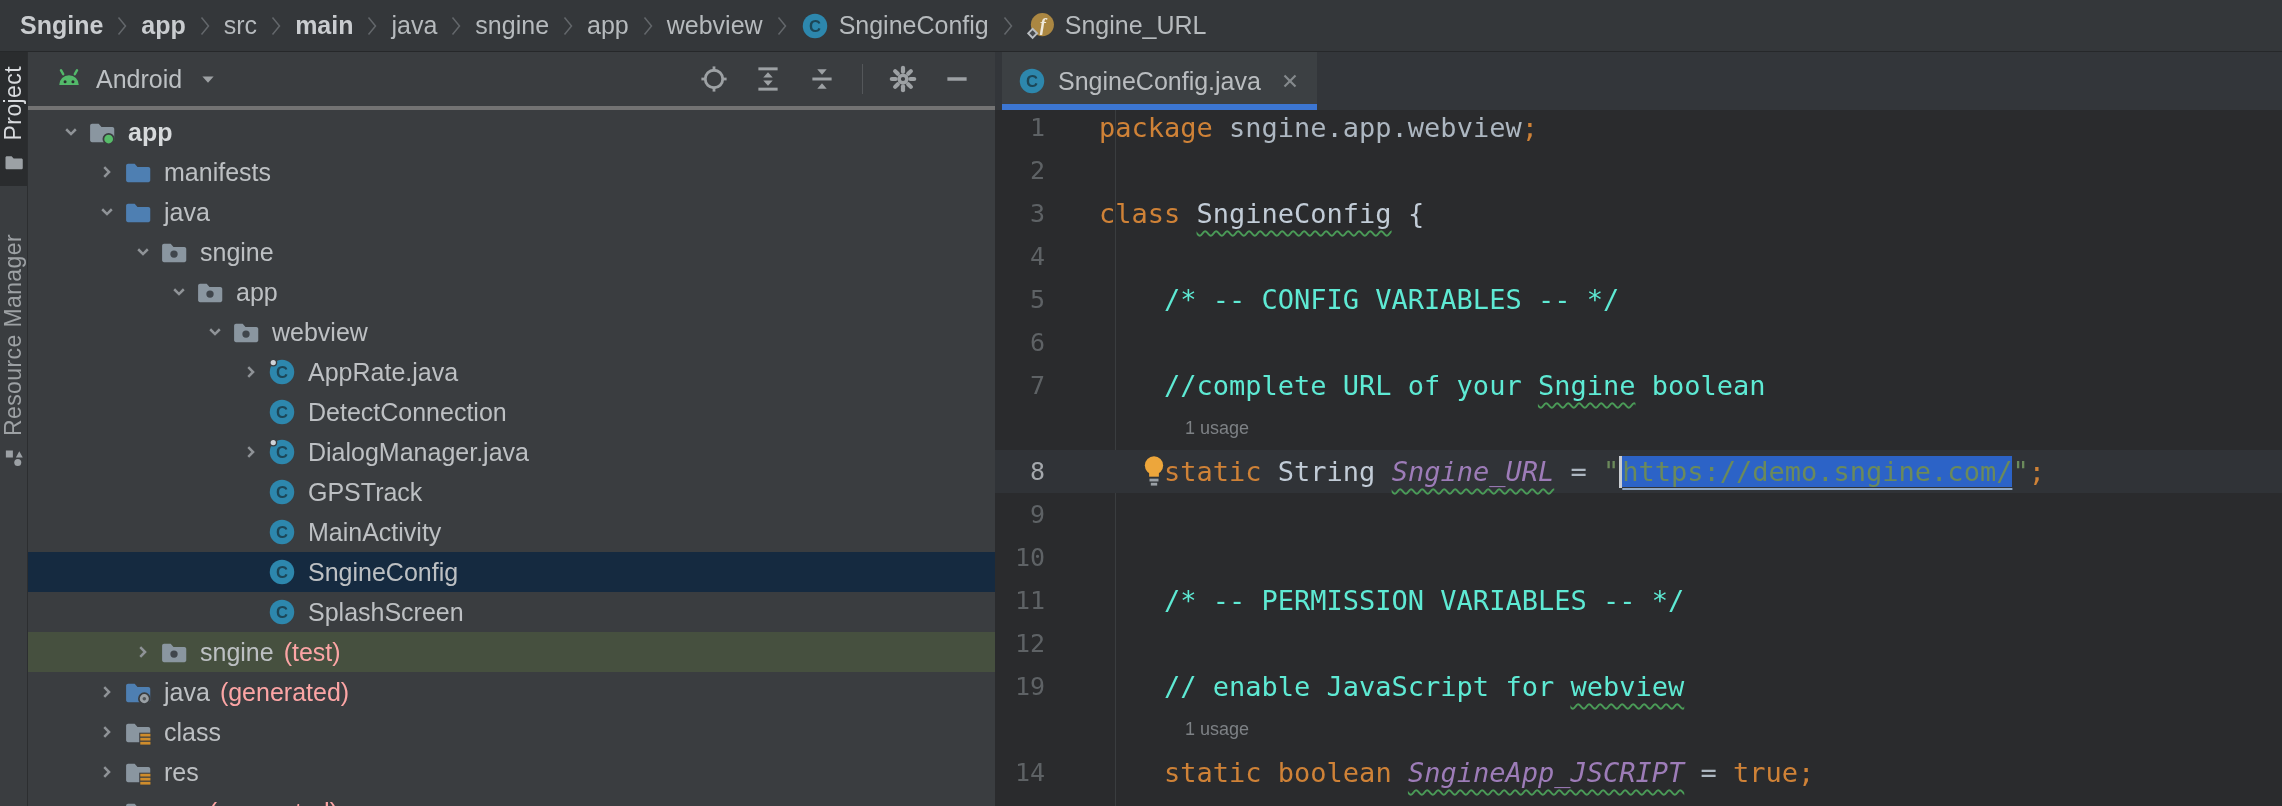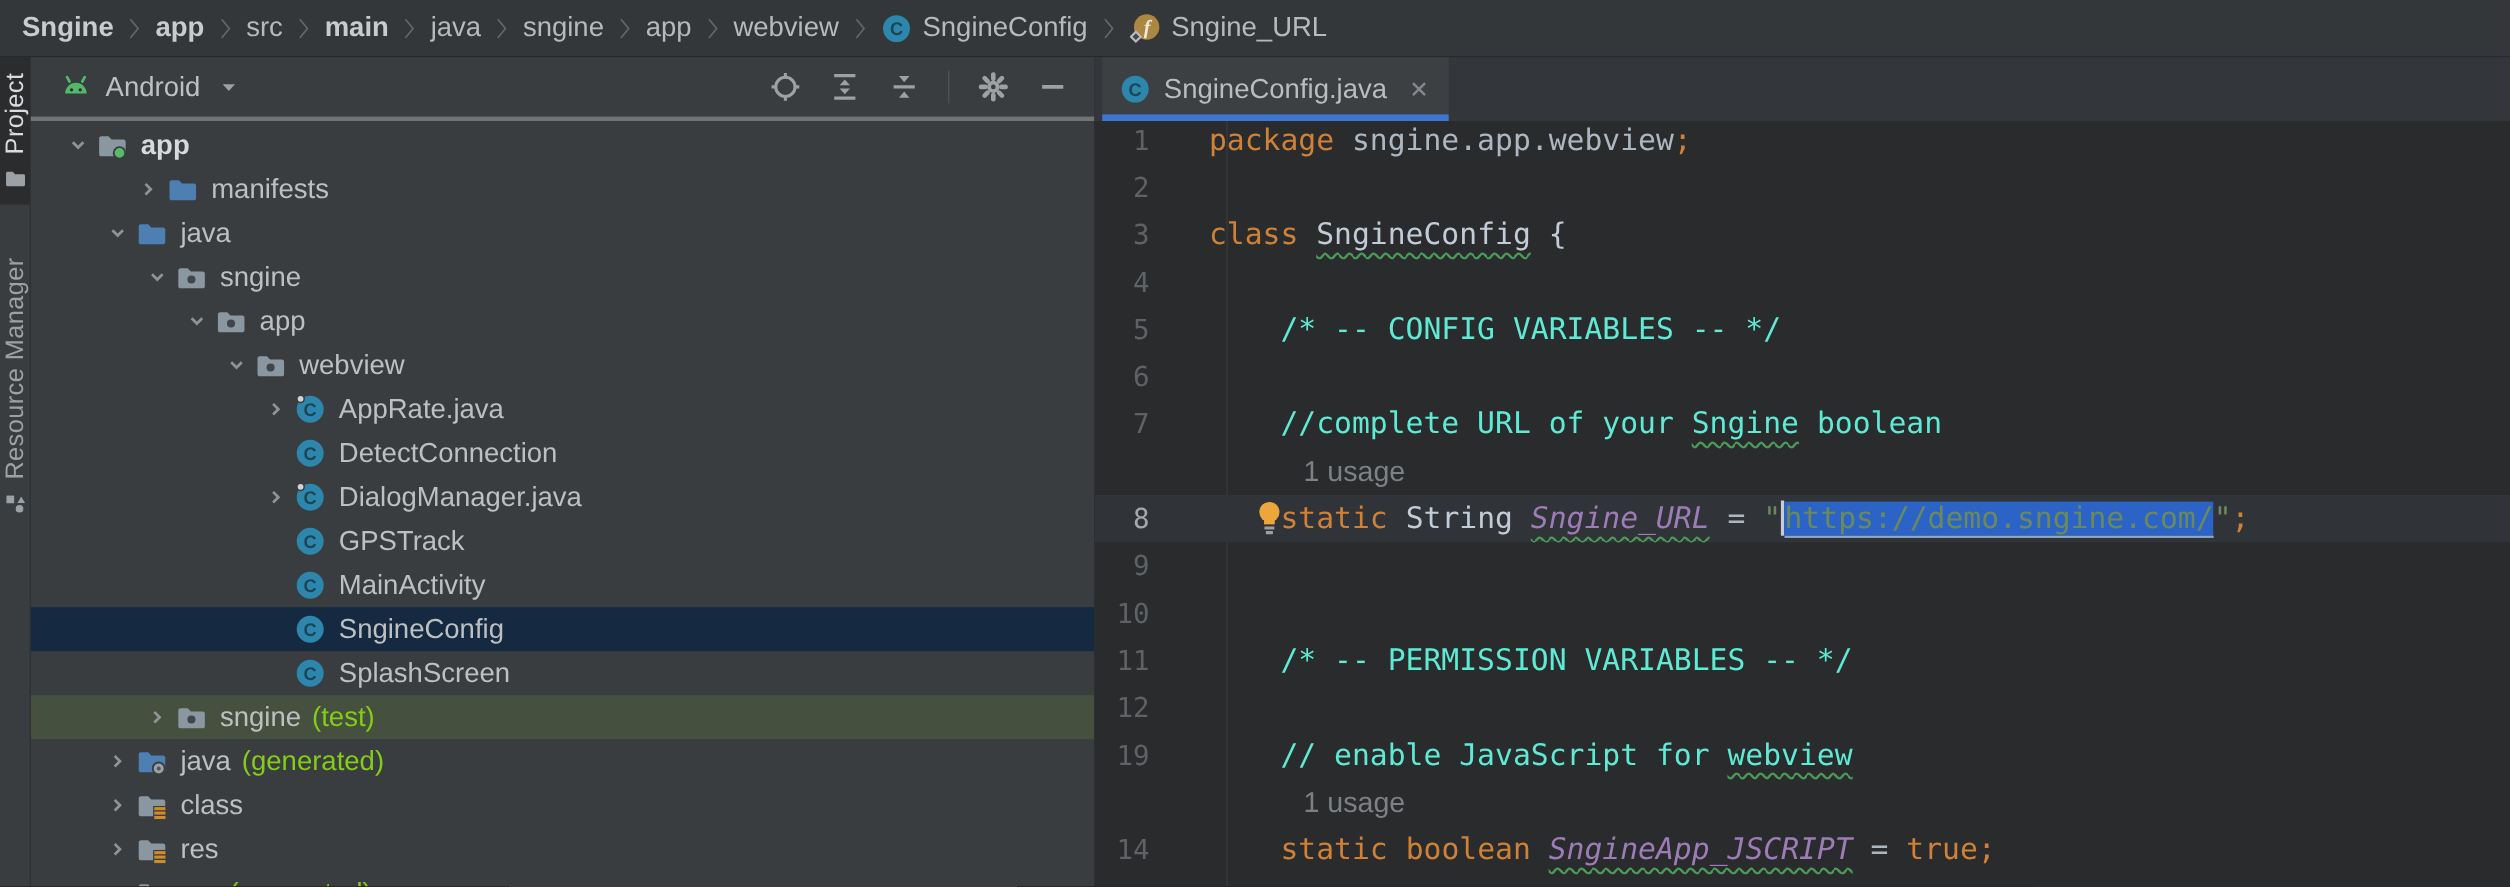--- a/index.html
+++ b/index.html
@@ -41,42 +41,42 @@
 
   .tree { flex:1; overflow:hidden; padding-top:2px; font-size:25px; color:#bdc0c3; }
   .trow { height:40px; display:flex; align-items:center; cursor:default; }
   .trow.selected { background:#152a40; }
   .trow.test { background:#46503f; }
   .chev { width:34px; display:inline-flex; justify-content:center; }
   .chev svg { width:22px; height:22px; }
   .ticon { width:28px; height:28px; margin-right:12px; flex:0 0 28px; }
   .ticon svg { width:28px; height:28px; }
   .tlabel.bold { font-weight:bold; color:#d7dadc; }
-  .tsuffix { color:#84cc16; margin-left:10px; }
+  .tsuffix { color:#fca5a5; margin-left:10px; }
 
   
   .editor { flex:1; min-width:0; display:flex; flex-direction:column; background:#2a2b2d; }
   .tabbar { flex:0 0 58px; background:#33363a; display:flex; align-items:stretch; padding-left:7px; position:relative; z-index:2; }
   .tab { display:flex; align-items:center; gap:12px; padding:0 16px; background:#3c4043;
          color:#babdc0; font-size:25px; position:relative; }
   .tab::after { content:''; position:absolute; left:0; right:0; bottom:0; height:6px; background:#3c76d2; }
   .tab .ic { width:28px; height:28px; }
   .tclose { width:22px; height:22px; margin-left:6px; display:inline-flex; }
   .tclose svg { width:22px; height:22px; }
 
   .code { flex:1; position:relative; margin-top:-4px; overflow:hidden;
           font-family:"DejaVu Sans Mono","Liberation Mono",monospace; font-size:27px; color:#adb7c1; }
   .code::before { content:''; position:absolute; left:120px; top:0; bottom:0; width:1px; background:#3a3d3f; z-index:0; }
   .crow { height:43px; line-height:43px; position:relative; white-space:pre; }
   .crow.cur { background:#303337; }
   .ln { position:absolute; left:0; top:0; width:50px; text-align:right; color:#5e6265; font-size:25px; }
   .crow.cur .ln { color:#a4a8ac; }
   .lt { display:block; padding-left:104px; position:relative; z-index:1; }
   .inlay { height:43px; line-height:43px; padding-left:190px; font-family:"Liberation Sans",sans-serif;
-           font-size:26px; color:#7d8185; }
+           font-size:18px; color:#7d8185; }
   .bulb { position:absolute; left:144px; top:4px; width:30px; height:36px; z-index:2; }
   .bulb svg { width:30px; height:36px; }
 
   
   .sk { color:#cf8237; }
   .sd { color:#adb7c1; }
   .st { color:#c2ccd7; }
   .sc { color:#5eead4; }
   .ss { color:#6b8a5b; }
   .sf { color:#9d7cb8; font-style:italic; }
@@ -292,21 +292,21 @@
               </svg>
             </span>
             <span class="ticon ic">
               <svg viewBox="0 0 16 16">
                 <path d="M1.2 12.7V4.4c0-.6.5-1.1 1.1-1.1h3.8l1.6 1.8h6.2c.6 0 1.1.5 1.1 1.1v6.5c0 .6-.5 1.1-1.1 1.1H2.3c-.6 0-1.1-.5-1.1-1.1z" fill="#8a96a0"></path>
                 <circle cx="11.8" cy="12" r="3" fill="#57bc69" stroke="#3a3d40" stroke-width="1"></circle>
               </svg>
             </span>
             <span class="tlabel bold">app</span>
           </div>
-          <div class="trow" style="padding-left:90px">
+          <div class="trow" style="padding-left:62px">
             <span class="chev">
               <svg viewBox="0 0 16 16" fill="none">
                 <polyline points="6,4.5 9.5,8 6,11.5" stroke="#8f9397" stroke-width="1.8"></polyline>
               </svg>
             </span>
             <span class="ticon ic">
               <svg viewBox="0 0 16 16">
                 <path d="M1.2 12.7V4.4c0-.6.5-1.1 1.1-1.1h3.8l1.6 1.8h6.2c.6 0 1.1.5 1.1 1.1v6.5c0 .6-.5 1.1-1.1 1.1H2.3c-.6 0-1.1-.5-1.1-1.1z" fill="#4e7fb2"></path>
               </svg>
             </span>

